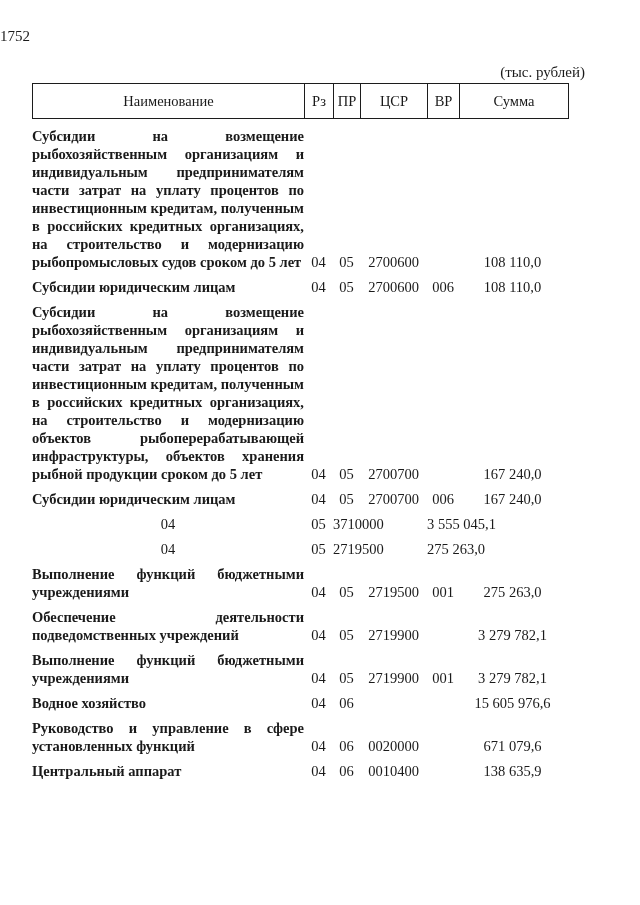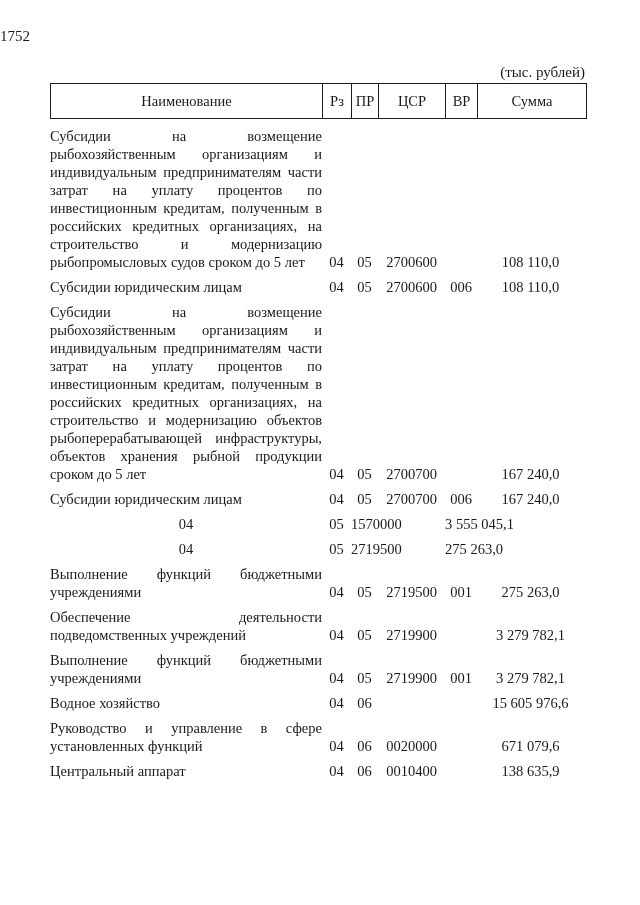--- a/index.html
+++ b/index.html
@@ -20,21 +20,21 @@
   }
   .units {
     width: 587px;
     text-align: right;
     margin-top: 18px;
     font-size: 15px;
     line-height: 18px;
     padding-right: 2px;
   }
   .tbl {
-    margin-left: 50px;
+    margin-left: 32px;
     width: 537px;
     margin-top: 2px;
     font-size: 14.5px;
   }
   .thead {
     display: grid;
     grid-template-columns: 271px 29px 27px 67px 32px 109px;
     border: 1px solid #1c1c1c;
     height: 36px;
     align-items: center;
@@ -51,20 +51,21 @@
     display: grid;
     grid-template-columns: 272px 29px 27px 67px 32px 110px;
     align-items: end;
     margin-top: 7px;
     line-height: 18px;
   }
   .tc { white-space: nowrap; }
   .c-name {
     text-align: justify;
     white-space: normal;
+    font-weight: bold;
   }
   .c-rz, .c-pr, .c-csr, .c-vr { text-align: center; }
   .c-sum { text-align: center; padding-right: 3px; font-family: Liberation Serif, serif; }
 </style>
 </head>
 <body>
 
 <div class="page">
   <div class="page-number">1752</div>
   <div class="units">(тыс. рублей)</div>
@@ -111,21 +112,21 @@
     <div class="tc c-rz">04</div>
     <div class="tc c-pr">05</div>
     <div class="tc c-csr">2700700</div>
     <div class="tc c-vr">006</div>
     <div class="tc c-sum">167 240,0</div>
   </div>
 
   <div class="trow">
     <div class="tc c-rz">04</div>
     <div class="tc c-pr">05</div>
-    <div class="tc c-csr">1570000</div>
+    <div class="tc c-csr">3710000</div>
     <div class="tc c-vr"></div>
     <div class="tc c-sum">3 555 045,1</div>
   </div>
 
   <div class="trow">
     <div class="tc c-rz">04</div>
     <div class="tc c-pr">05</div>
     <div class="tc c-csr">2719500</div>
     <div class="tc c-vr"></div>
     <div class="tc c-sum">275 263,0</div>

